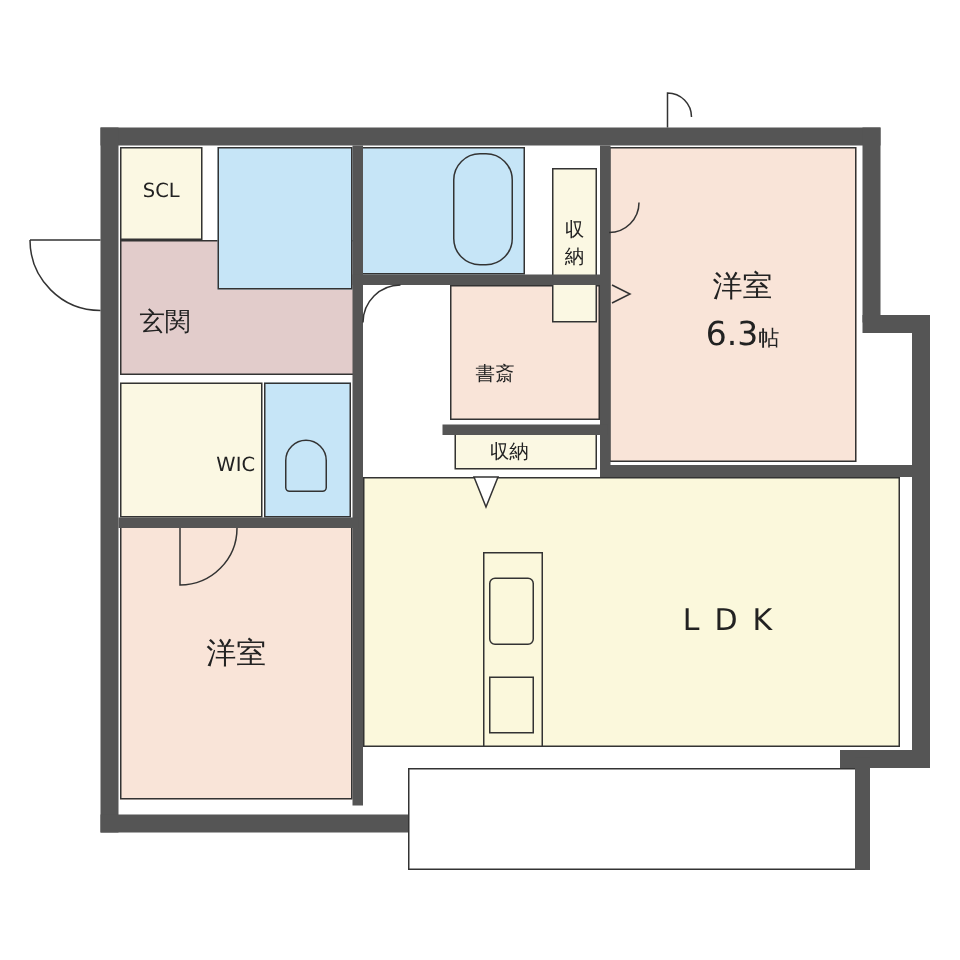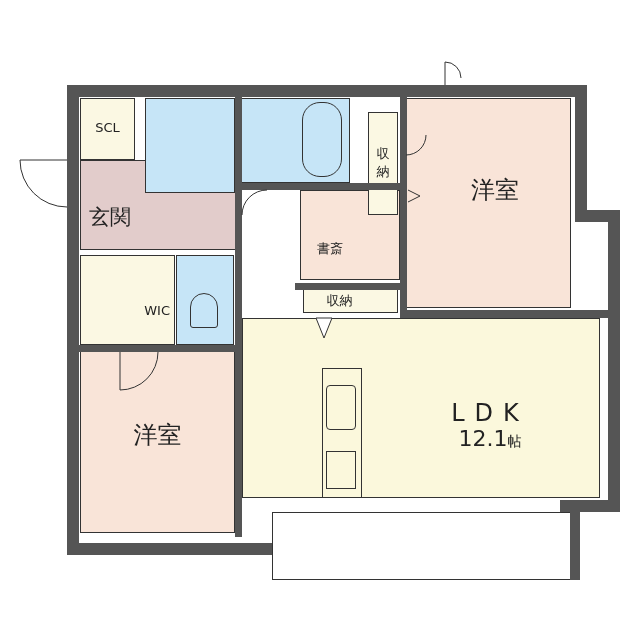--- a/index.html
+++ b/index.html
@@ -1,24 +1,24 @@
 <!DOCTYPE html>
 <html><head>
 <meta charset="utf-8">
 <style>
   html,body{margin:0;padding:0;background:#fff;}
   body{width:640px;height:640px;position:relative;overflow:hidden;font-family:"DejaVu Sans","Liberation Sans",sans-serif;}
   .abs{position:absolute;}
   .wall{position:absolute;background:#555555;}
   .room{position:absolute;box-sizing:border-box;border:1px solid #333;}
   .lbl{position:absolute;color:#222;text-align:center;white-space:nowrap;}
-  .big{font-size:24px;line-height:30px;}
+  .big{font-size:20px;line-height:30px;}
   .num{font-size:22px;line-height:28px;}
   .num small{font-size:14px;}
-  .med{font-size:21px;}
+  .med{font-size:17px;}
   .sm{font-size:13px;}
   svg{position:absolute;left:0;top:0;}
 </style>
 </head>
 <body>
 
 <div class="abs" style="left:0;top:0;width:640px;height:640px;">
 
   <div class="wall" style="left:67px;top:85px;width:520px;height:12px;"></div>
   <div class="wall" style="left:67px;top:85px;width:12px;height:470px;"></div>
@@ -53,29 +53,29 @@
 
   <div class="room" style="left:368px;top:112px;width:30px;height:103px;background:#fbf8e3;"></div>
   <div class="lbl sm" style="left:368px;top:145px;width:30px;white-space:pre-line;line-height:18px;">収
 納</div>
 
   <div class="room" style="left:303px;top:288px;width:95px;height:25px;background:#fbf8e3;"></div>
   <div class="lbl sm" style="left:303px;top:292px;width:73px;">収納</div>
 
   <div class="room" style="left:406px;top:98px;width:165px;height:210px;background:#f9e4d8;"></div>
   <div class="lbl big" style="left:430px;top:175px;width:130px;">洋室</div>
+  <div class="lbl num" style="left:430px;top:210px;width:130px;">
+    <span>6.3</span><small>帖</small>
+  </div>
 
   <div class="room" style="left:242px;top:318px;width:358px;height:180px;background:#fbf8dc;"></div>
   <div class="abs" style="left:322px;top:368px;width:40px;height:130px;border:1px solid #333;background:#fbf8dc;box-sizing:border-box;"></div>
   <div class="abs" style="left:326px;top:385px;width:30px;height:45px;border:1px solid #333;border-radius:4px;box-sizing:border-box;"></div>
   <div class="abs" style="left:326px;top:451px;width:30px;height:38px;border:1px solid #333;box-sizing:border-box;"></div>
   <div class="lbl big" style="left:420px;top:398px;width:140px;letter-spacing:10px;">LDK</div>
-  <div class="lbl num" style="left:420px;top:425px;width:140px;">
-    <span>12.1</span><small>帖</small>
-  </div>
 
   <div class="abs" style="left:272px;top:512px;width:300px;height:68px;border:1px solid #333;box-sizing:border-box;background:#fff;"></div>
   <div class="wall" style="left:570px;top:505px;width:10px;height:75px;"></div>
 
   <div class="wall" style="left:235px;top:97px;width:7px;height:440px;"></div>
   <div class="wall" style="left:235px;top:183px;width:170px;height:7px;"></div>
   <div class="wall" style="left:400px;top:97px;width:7px;height:220px;"></div>
   <div class="wall" style="left:79px;top:345px;width:160px;height:7px;"></div>
   <div class="wall" style="left:295px;top:283px;width:110px;height:7px;"></div>
   <div class="wall" style="left:400px;top:310px;width:210px;height:8px;"></div>

